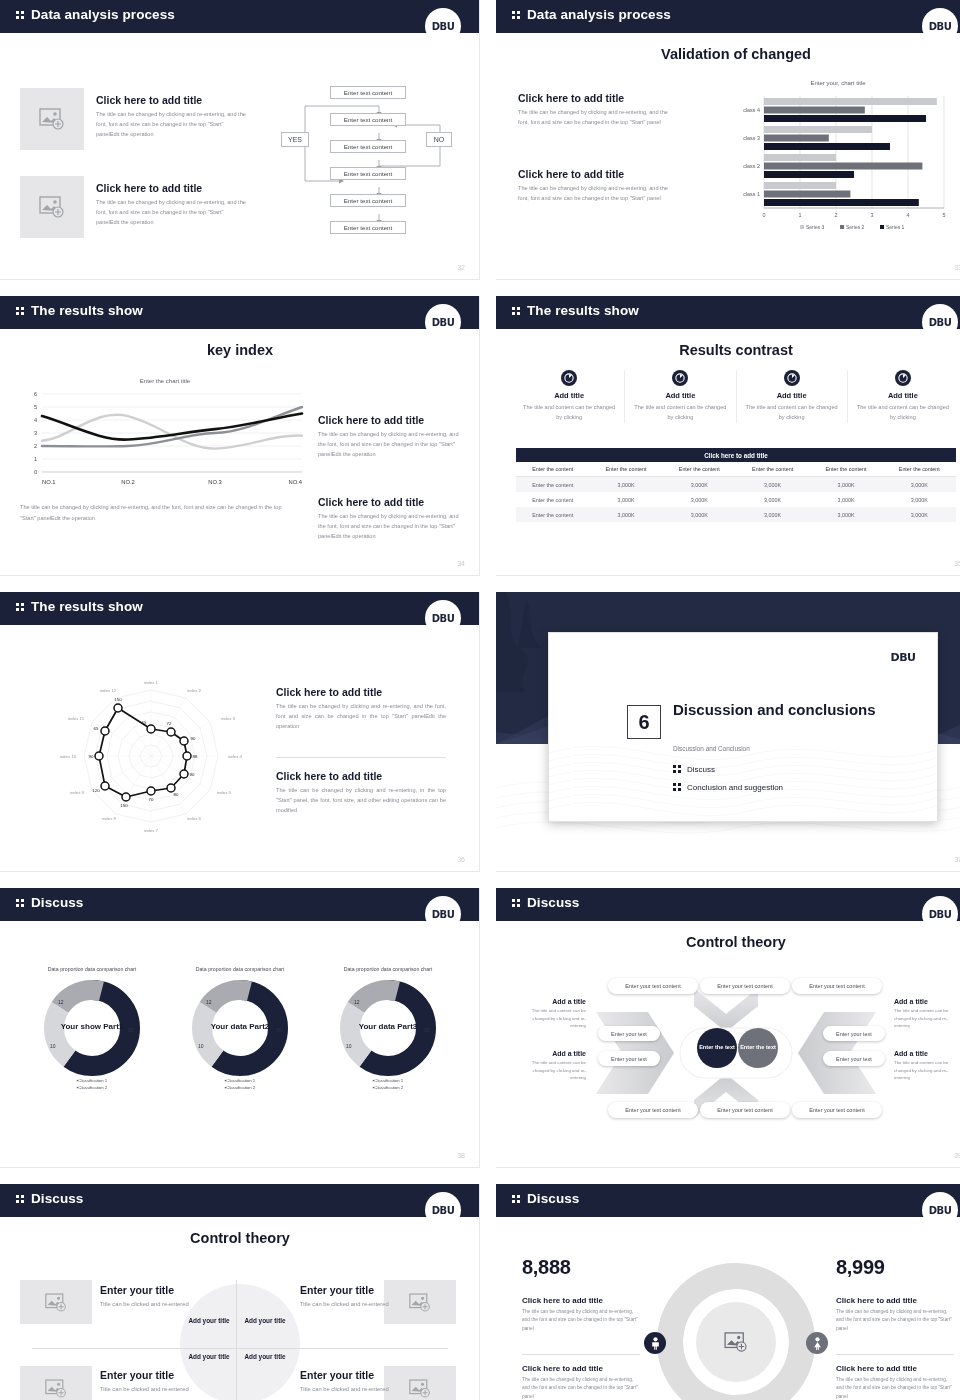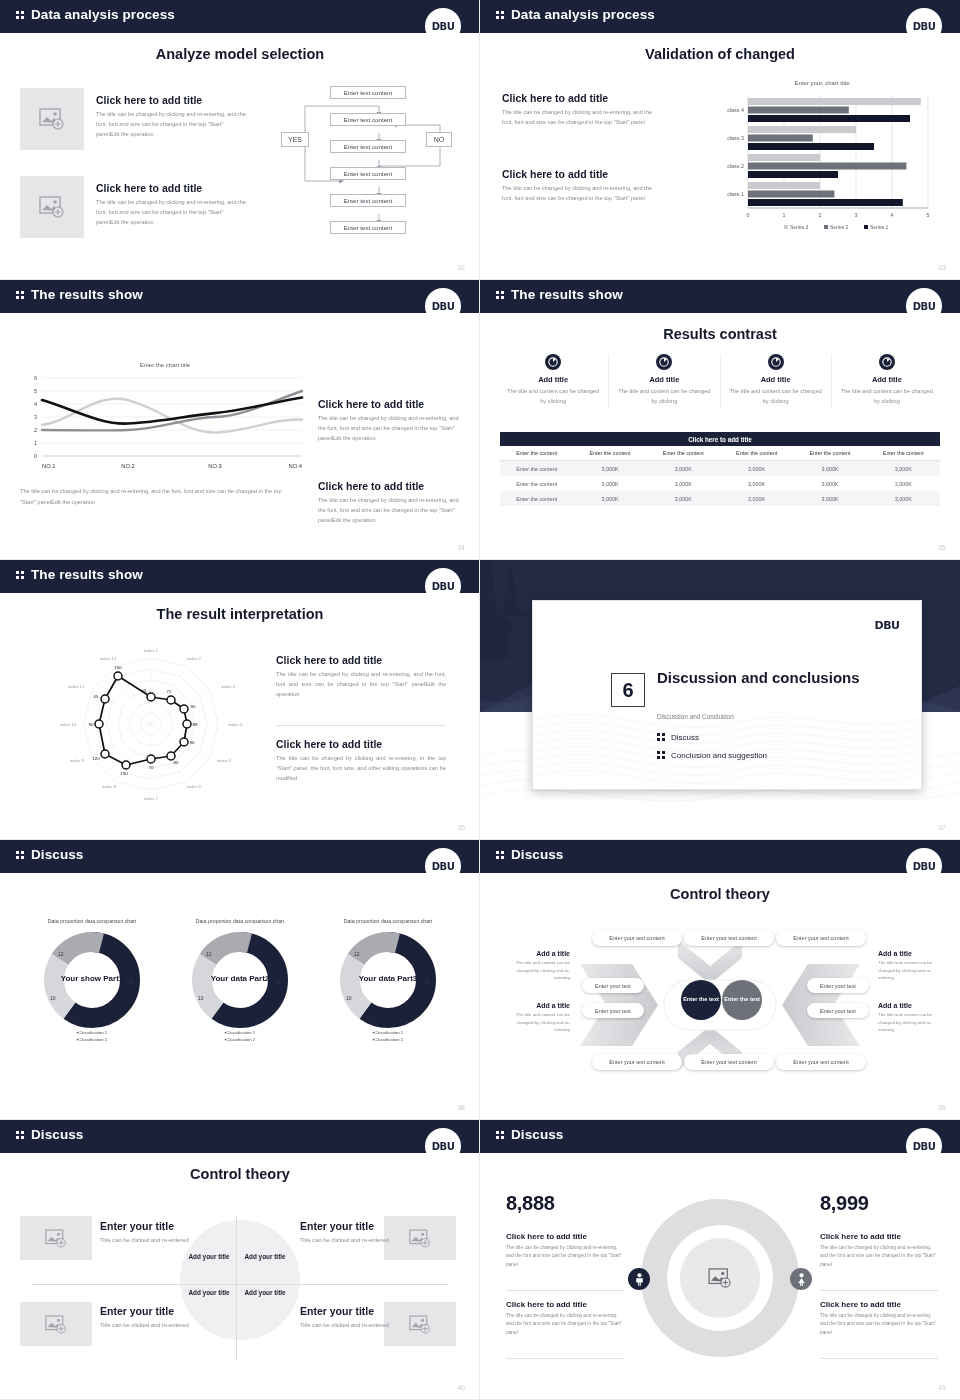--- a/index.html
+++ b/index.html
@@ -2,21 +2,21 @@
 <html><head>
 <meta charset="utf-8">
 <style>
   * { box-sizing: border-box; margin:0; padding:0; }
   body {
     width: 960px; height: 1400px;
     background: #ffffff;
     font-family: "Liberation Sans", sans-serif;
     color: #1b2233;
   }
-  .grid { display: grid; grid-template-columns: 480px 480px; grid-template-rows: repeat(5, 280px); width:960px; height:1400px; }
+  .grid { display: grid; grid-template-columns: 480px 480px; grid-template-rows: repeat(5, 280px); width:960px; height:1400px;gap:16px; }
   .slide { position: relative; width:480px; height:280px; background:#fff; border-right:1px solid #e8e8ea; border-bottom:1px solid #e8e8ea; overflow:hidden; }
   .slide.rightcol { border-right:none; }
 
   
   .hdr { position:absolute; left:0; top:0; width:480px; height:30px; background:#1b2138; }
   .hdr-inner { position:absolute; left:16px; top:7px; display:flex; align-items:center; gap:6px; }
   .dots { display:inline-block; width:9px; height:12px; position:relative; }
   .dots i { position:absolute; width:3px; height:3px; background:#fff; display:block; }
   .dots i:nth-child(1){ left:0; top:2px; }
   .dots i:nth-child(2){ left:0; top:7px; }
@@ -77,21 +77,20 @@
           <i></i>
           <i></i>
           <i></i>
         </span>
       <span class="hdr-title">Data analysis process</span>
     </div>
     <div class="logo">
       <div class="semi"></div>
       <div class="txt">DBU</div>
     </div>
-    <div class="stitle">Analyze model selection</div>
 
     <div class="imgbox" style="position:absolute;left:20px;top:88px;width:64px;height:62px;">
       <svg width="26" height="22" viewBox="0 0 26 22">
           <rect x="1" y="1" width="20" height="16" fill="none" stroke="#6e7179" stroke-width="1.4"></rect>
           <path d="M3 14l5-5 4 4 3-3 4 5z" fill="#6e7179"></path>
           <circle cx="16" cy="6" r="1.8" fill="#6e7179"></circle>
           <circle cx="19" cy="16" r="5" fill="#e6e6e8" stroke="#6e7179" stroke-width="1.2"></circle>
           <path d="M19 13v6M16 16h6" stroke="#6e7179" stroke-width="1.2"></path>
         </svg>
     </div>
@@ -241,20 +240,21 @@
           <i></i>
           <i></i>
           <i></i>
         </span>
       <span class="hdr-title">The results show</span>
     </div>
     <div class="logo">
       <div class="semi"></div>
       <div class="txt">DBU</div>
     </div>
+    <div class="stitle">key index</div>
 
     <div style="position:absolute;left:20px;top:82px;width:290px;">
       <div style="text-align:center;font-size:6px;color:#5c5f69;">Enter the chart title</div>
       <svg width="290" height="110" viewBox="0 0 290 110">
         <g stroke="#e6e7ea" stroke-width="0.6">
           <line x1="22" y1="10" x2="282" y2="10"></line>
             <line x1="22" y1="23" x2="282" y2="23"></line>
           <line x1="22" y1="36" x2="282" y2="36"></line>
             <line x1="22" y1="49" x2="282" y2="49"></line>
           <line x1="22" y1="62" x2="282" y2="62"></line>
@@ -411,21 +411,20 @@
           <i></i>
           <i></i>
           <i></i>
         </span>
       <span class="hdr-title">The results show</span>
     </div>
     <div class="logo">
       <div class="semi"></div>
       <div class="txt">DBU</div>
     </div>
-    <div class="stitle">The result interpretation</div>
 
     <svg style="position:absolute;left:32px;top:78px;" width="238" height="170" viewBox="0 0 238 170">
       <g stroke="#e3e3e6" stroke-width="0.5" fill="none">
         <polygon points="119,20 154,28 178,52 186,86 178,120 154,144 119,152 84,144 60,120 52,86 60,52 84,28"></polygon>
         <polygon points="119,31 148,38 168,58 175,86 168,114 148,134 119,141 90,134 70,114 63,86 70,58 90,38"></polygon>
         <polygon points="119,42 142,47 158,64 163,86 158,108 142,125 119,130 96,125 80,108 75,86 80,64 96,47"></polygon>
         <polygon points="119,53 136,57 148,70 152,86 148,102 136,115 119,119 102,115 90,102 86,86 90,70 102,57"></polygon>
         <polygon points="119,64 130,67 138,76 141,86 138,96 130,105 119,108 108,105 100,96 97,86 100,76 108,67"></polygon>
         <polygon points="119,75 124,76 128,81 130,86 128,91 124,96 119,97 114,96 110,91 108,86 110,81 114,76"></polygon>
       </g>

